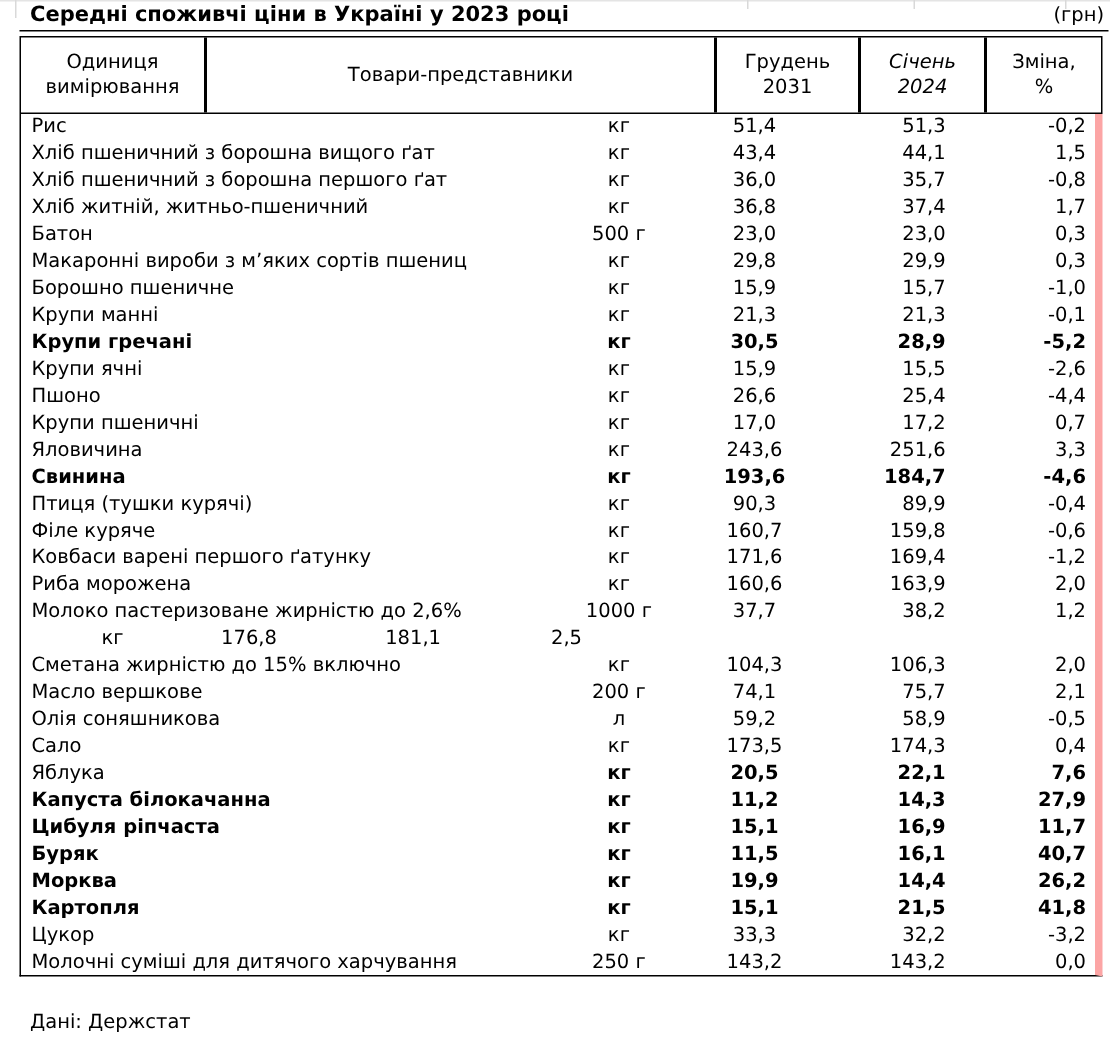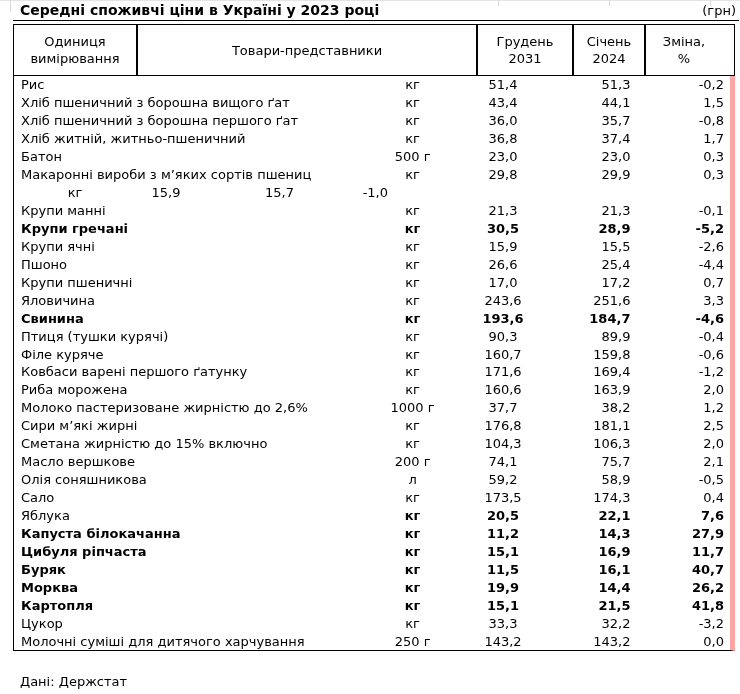--- a/index.html
+++ b/index.html
@@ -32,21 +32,21 @@
     font-size:13px;
   }
   .th{
     display:flex;flex-direction:column;justify-content:center;align-items:center;
     box-sizing:border-box;line-height:17px;text-align:center;
   }
   .th + .th{border-left:2px solid #000;}
   .th.h-name{width:340px;}
   .th.h-unit{width:122px;}
   .th.h-p1{width:96px;}
-  .th.h-p2{width:72px;}
+  .th.h-p2{width:84px;font-style:italic;}
   .th.h-p3{width:78px;}
 
   .tbody{
     border-left:1px solid #000;border-right:5px solid #fca5a5;border-bottom:1px solid #000;
     box-sizing:border-box;width:722px;
   }
   .trow{display:flex;height:17.94px;align-items:center;font-size:13px;}
   .cell{box-sizing:border-box;white-space:nowrap;}
   .c-name{width:340px;padding-left:7px;overflow:hidden;}
   .c-unit{width:122px;text-align:center;}
@@ -131,20 +131,21 @@
         <div class="cell c-p3">0,3</div>
       </div>
       <div class="trow">
         <div class="cell c-name">Макаронні вироби з м’яких сортів пшениц</div>
         <div class="cell c-unit">кг</div>
         <div class="cell c-p1">29,8</div>
         <div class="cell c-p2">29,9</div>
         <div class="cell c-p3">0,3</div>
       </div>
       <div class="trow">
+        <div class="cell c-name">Борошно пшеничне</div>
         <div class="cell c-unit">кг</div>
         <div class="cell c-p1">15,9</div>
         <div class="cell c-p2">15,7</div>
         <div class="cell c-p3">-1,0</div>
       </div>
       <div class="trow">
         <div class="cell c-name">Крупи манні</div>
         <div class="cell c-unit">кг</div>
         <div class="cell c-p1">21,3</div>
         <div class="cell c-p2">21,3</div>
@@ -221,21 +222,20 @@
         <div class="cell c-p3">2,0</div>
       </div>
       <div class="trow">
         <div class="cell c-name">Молоко пастеризоване жирністю до 2,6%</div>
         <div class="cell c-unit">1000 г</div>
         <div class="cell c-p1">37,7</div>
         <div class="cell c-p2">38,2</div>
         <div class="cell c-p3">1,2</div>
       </div>
       <div class="trow">
-        <div class="cell c-name">Сири м’які жирні</div>
         <div class="cell c-unit">кг</div>
         <div class="cell c-p1">176,8</div>
         <div class="cell c-p2">181,1</div>
         <div class="cell c-p3">2,5</div>
       </div>
       <div class="trow">
         <div class="cell c-name">Сметана жирністю до 15% включно</div>
         <div class="cell c-unit">кг</div>
         <div class="cell c-p1">104,3</div>
         <div class="cell c-p2">106,3</div>

